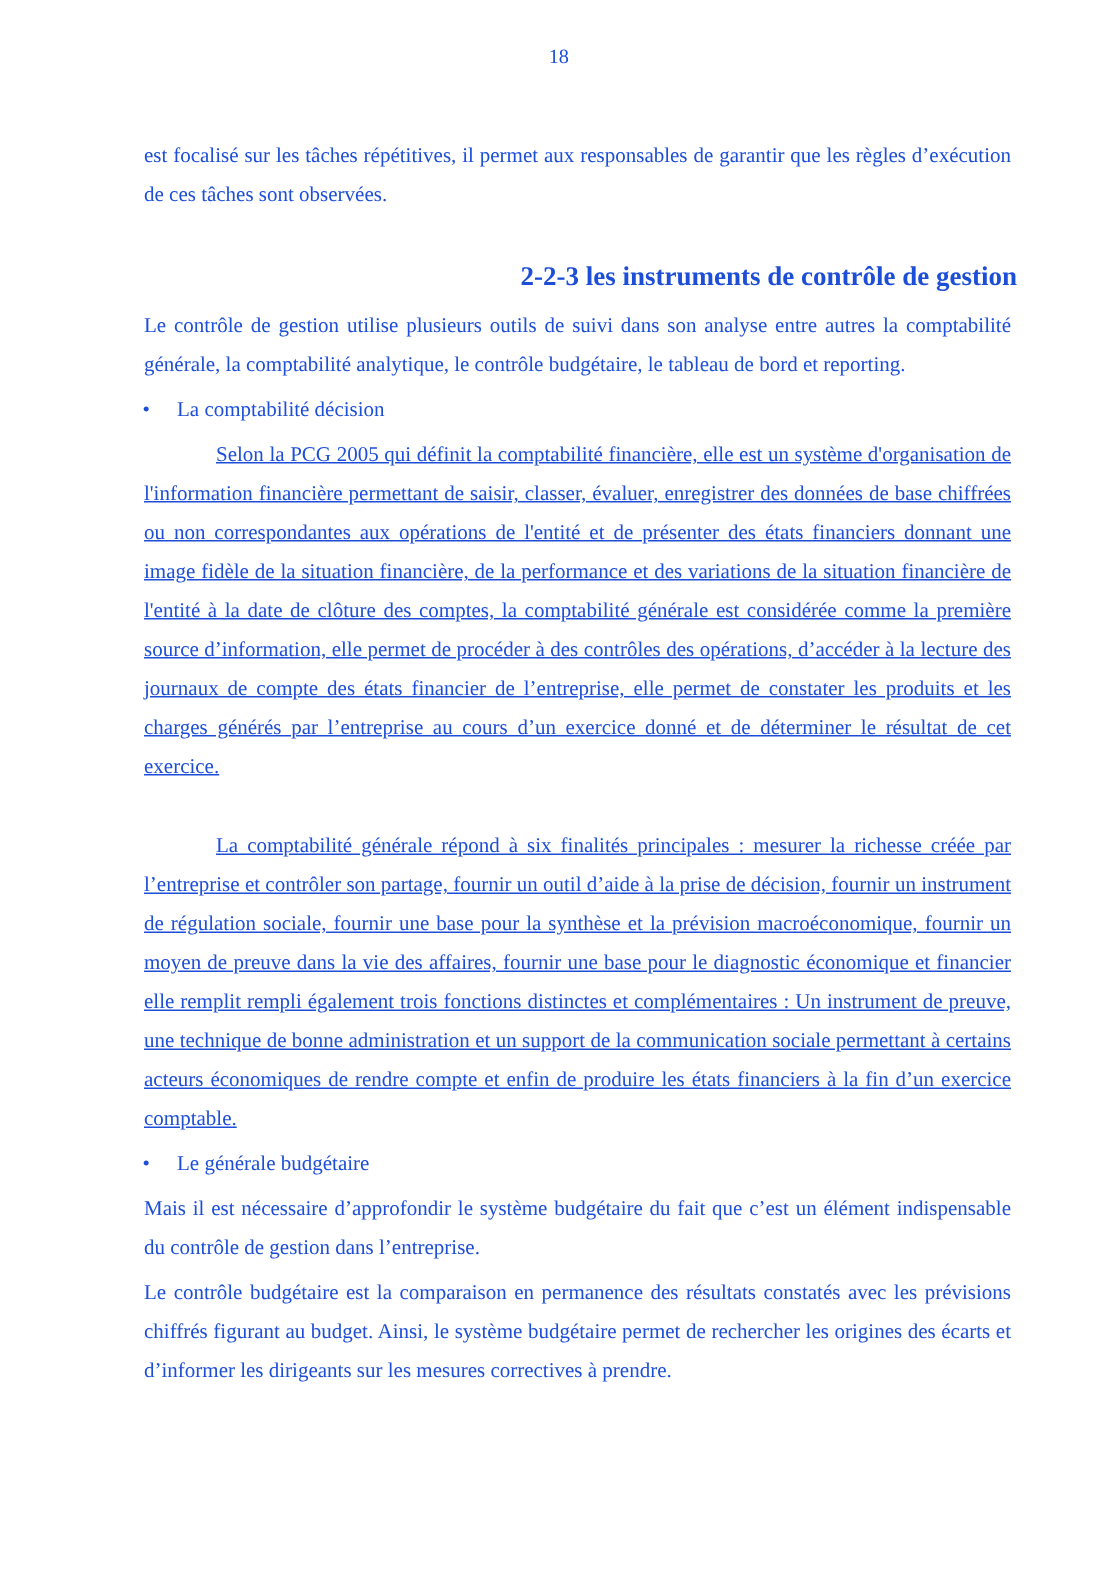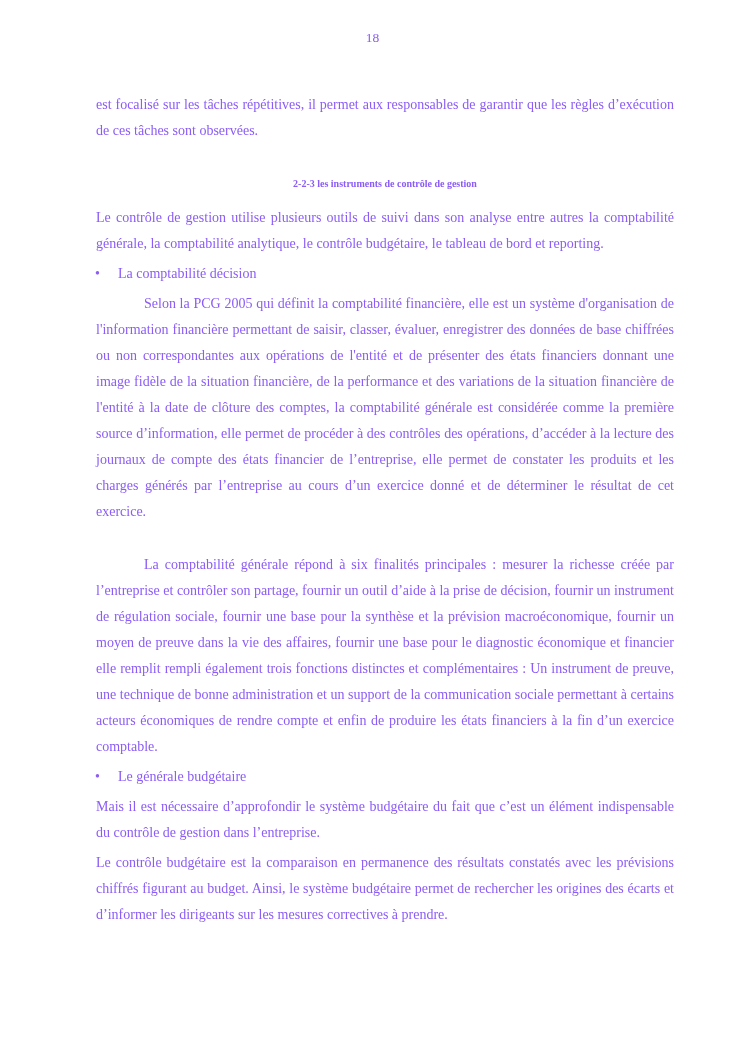--- a/index.html
+++ b/index.html
@@ -5,21 +5,21 @@
   html, body {
     margin: 0;
     padding: 0;
     background: #ffffff;
   }
   .page {
     position: relative;
     width: 745px;
     height: 1053px;
     background: #ffffff;
-    color: #8b5cf6;
+    color: #1d4ed8;
     font-family: "Liberation Serif", "DejaVu Serif", serif;
     font-size: 14px;
     line-height: 26px;
     box-sizing: border-box;
     padding: 88px 67px 0 92px;
     overflow: hidden;
   }
   .page-number {
     position: absolute;
     top: 30px;
@@ -28,29 +28,30 @@
     text-align: center;
     font-size: 13.5px;
     line-height: 16px;
   }
   .para {
     margin: 4px;
     text-align: justify;
   }
   .para.indent {
     text-indent: 48px;
+    text-decoration: underline;
   }
   .para.gap-above {
     margin-top: 27px;
   }
   .heading {
     margin: 27px 0 8px 0;
     font-weight: bold;
-    font-size: 10px;
-    text-align: center;
+    font-size: 18px;
+    text-align: right;
   }
   .bullet {
     position: relative;
     padding-left: 26px;
     margin: 0;
     text-align: left;
   }
   .bullet .marker {
     position: absolute;
     left: 3px;

